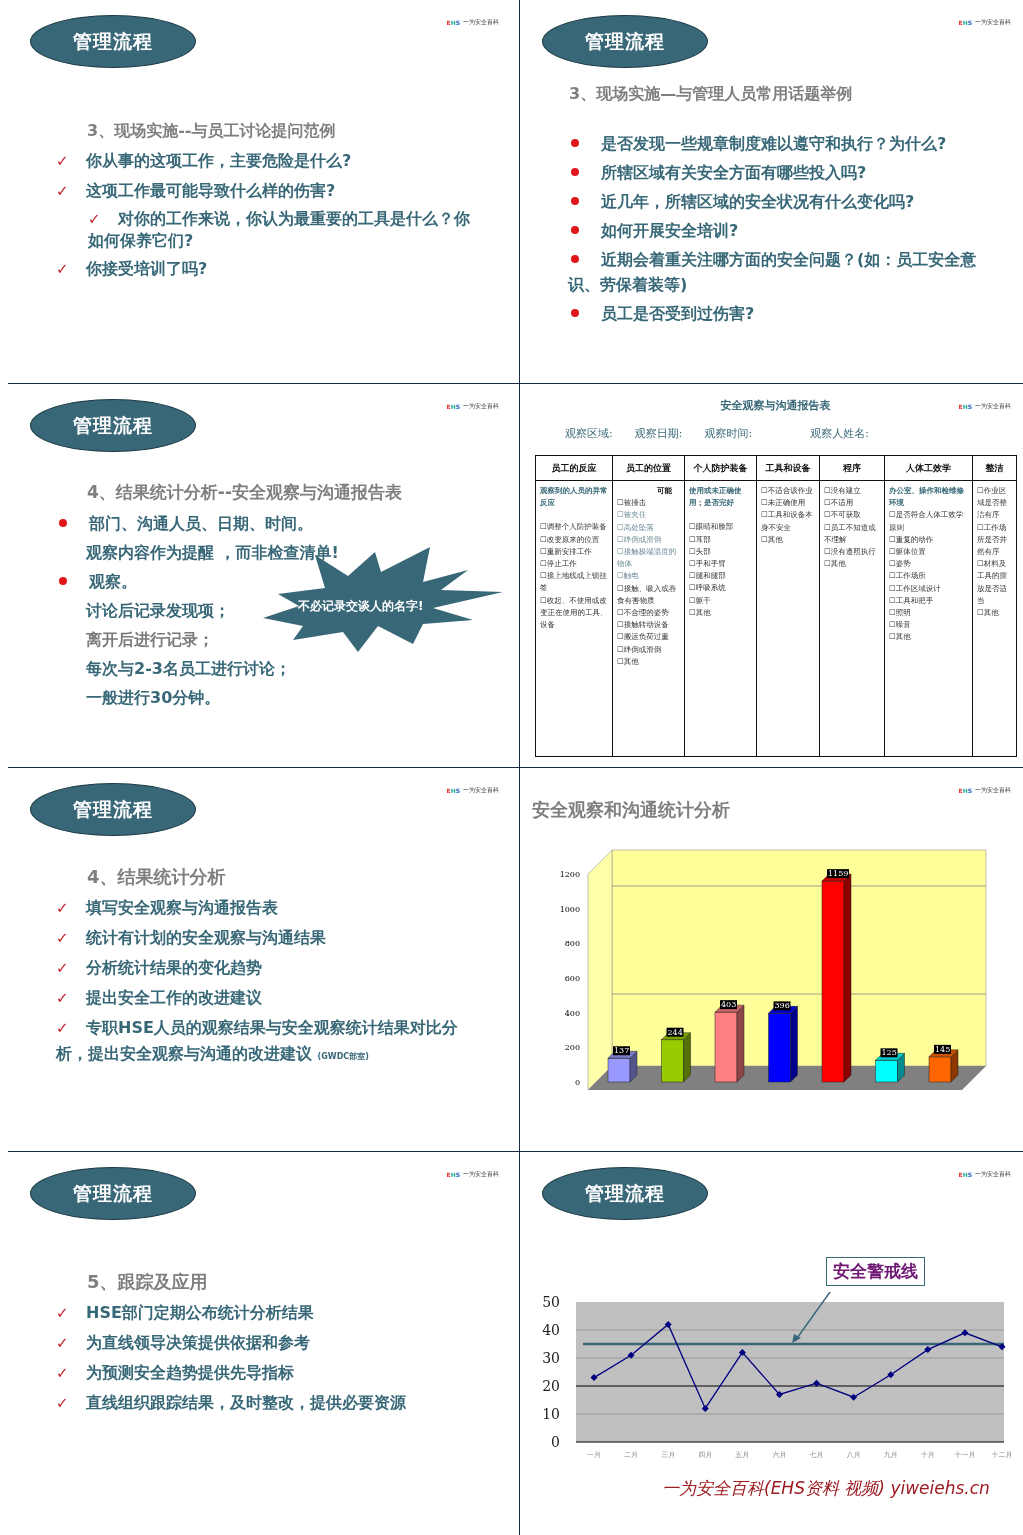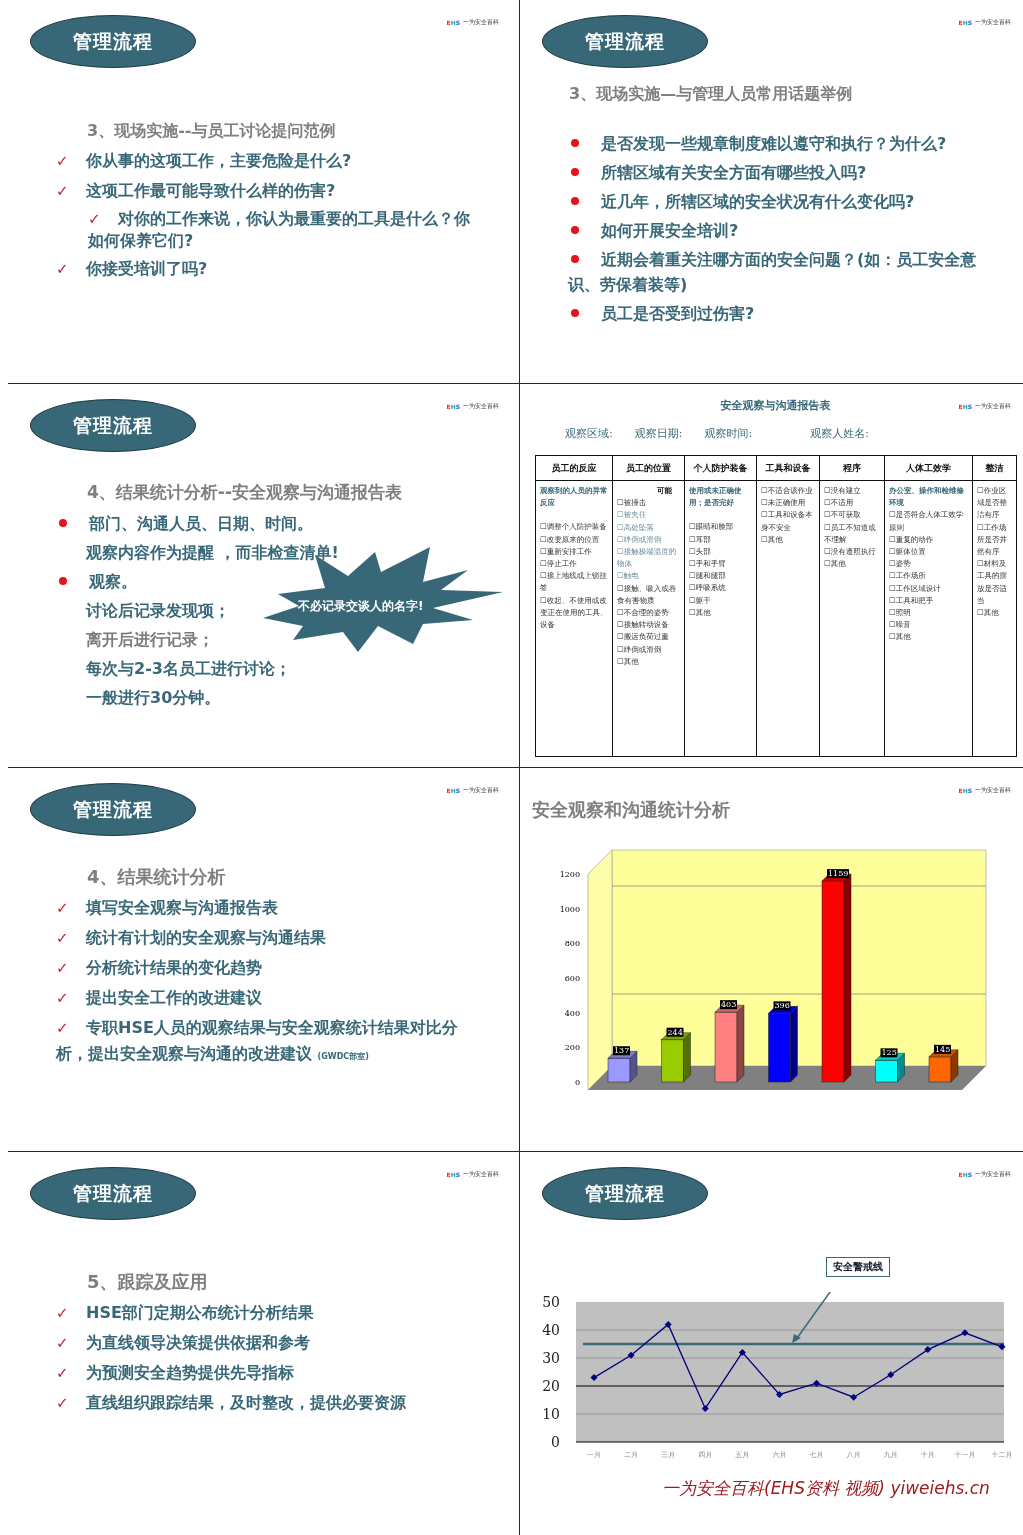--- a/index.html
+++ b/index.html
@@ -32,21 +32,21 @@
   .td-bold { color: #111; font-weight: bold; font-family: "DejaVu Sans", sans-serif; margin-left: 40px; }
   .td-faint { color: #6a8a94; }
   
   .burst { position: absolute; left: 255px; top: 160px; width: 240px; height: 110px; }
   .burst-text { position: absolute; left: 290px; top: 214px; color: #fff; font-weight: bold; font-size: 12px; white-space: nowrap; }
   
   .chart-title { position: absolute; left: 12px; top: 30px; color: #7f7f7f; font-weight: bold; font-size: 18px; }
   .bar-chart { position: absolute; left: 30px; top: 78px; }
   
   .line-chart { position: absolute; left: 20px; top: 100px; }
-  .callout { position: absolute; left: 306px; top: 5px; border: 1.5px solid #386878; background: #fff; color: #0f172a; font-weight: bold; font-size: 10px; padding: 2px 6px; }
+  .callout { position: absolute; left: 306px; top: 5px; border: 1.5px solid #386878; background: #fff; color: #701a75; font-weight: bold; font-size: 17px; padding: 2px 6px; }
   .footer-brand { position: absolute; left: 142px; top: 325px; color: #9c1b21; font-size: 17px; font-style: italic; white-space: nowrap; }
 </style>
 </head>
 <body>
 
 <div class="grid">
 
   <div class="slide" style="left:0;top:0;">
     <div class="pill">管理流程</div>
     <div class="logo">

